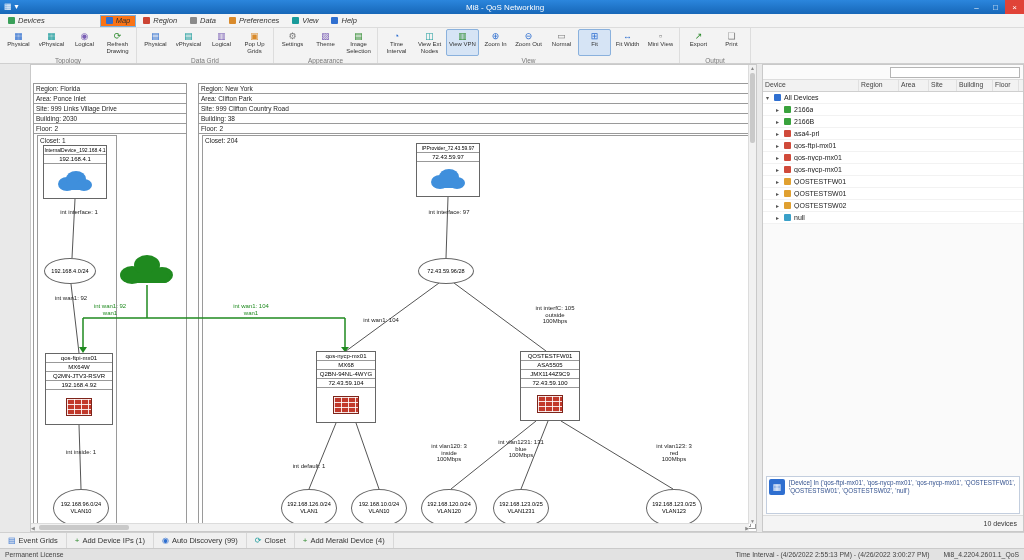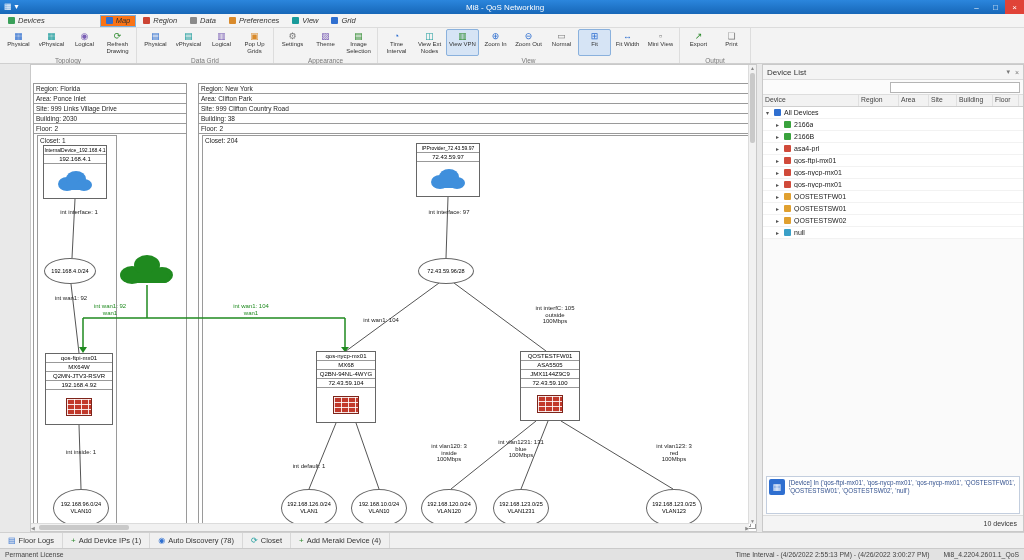--- a/index.html
+++ b/index.html
@@ -126,21 +126,21 @@
     <div class="menu-item">
         <span class="mi-ic" style="background:#d98a2b"></span>
         <span>Preferences</span>
       </div>
     <div class="menu-item">
         <span class="mi-ic" style="background:#199b9b"></span>
         <span>View</span>
       </div>
     <div class="menu-item">
         <span class="mi-ic" style="background:#2f6fd0"></span>
-        <span>Grid</span>
+        <span>Help</span>
       </div>
   </div>
 
   <div class="ribbon">
     <div class="rgroup">
       <div class="rbuttons">
         <div class="rbtn">
             <span class="ricon ic-blue">▦</span>
             <span class="rlabel">Physical</span>
           </div>
@@ -439,26 +439,20 @@
         </div>
       <div class="vthumb"></div>
       <div class="hscroll">
           <span>◀</span>
           <span>▶</span>
         </div>
       <div class="hthumb"></div>
     </div>
 
     <div class="dpanel">
-      <div class="dl-title">
-        <span>Device List</span>
-        <span class="sp"></span>
-        <span class="dl-tic">▾</span>
-        <span class="dl-tic">×</span>
-      </div>
       <div class="dl-toolbar">
         <input class="dl-find" value="" style="">
       </div>
       <div class="dl-header">
         <div class="col-device">Device</div>
         <div class="col-region">Region</div>
         <div class="col-area">Area</div>
         <div class="col-site">Site</div>
         <div class="col-bldg">Building</div>
         <div class="col-floor">Floor</div>
@@ -526,29 +520,29 @@
       </div>
       <div class="dl-count">
         <span>10 devices</span>
       </div>
     </div>
   </div>
 
   <div class="statusbar">
     <div class="sb-item">
         <span class="sb-ic ic-blue">▤</span>
-        <span>Floor Logs</span>
+        <span>Event Grids</span>
       </div>
     <div class="sb-item">
         <span class="sb-ic ic-green">+</span>
         <span>Add Device IPs (1)</span>
       </div>
     <div class="sb-item">
         <span class="sb-ic ic-blue">◉</span>
-        <span>Auto Discovery (78)</span>
+        <span>Auto Discovery (99)</span>
       </div>
     <div class="sb-item">
         <span class="sb-ic ic-teal">⟳</span>
         <span>Closet</span>
       </div>
     <div class="sb-item">
         <span class="sb-ic ic-green">+</span>
         <span>Add Meraki Device (4)</span>
       </div>
   </div>

